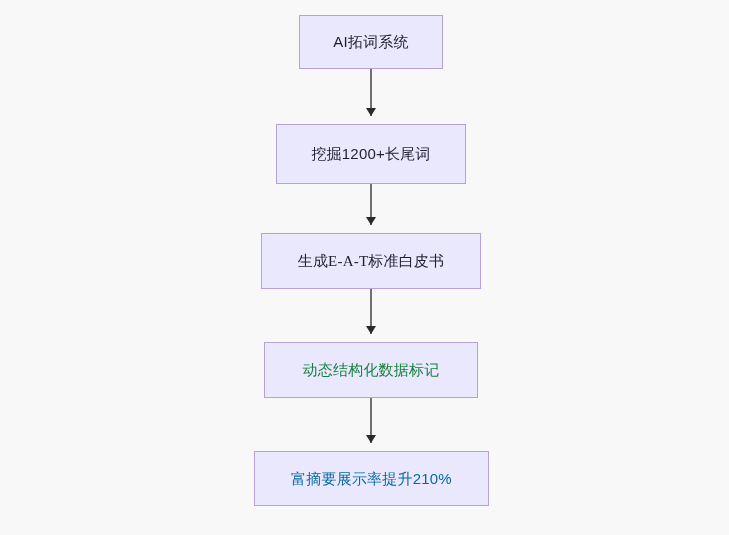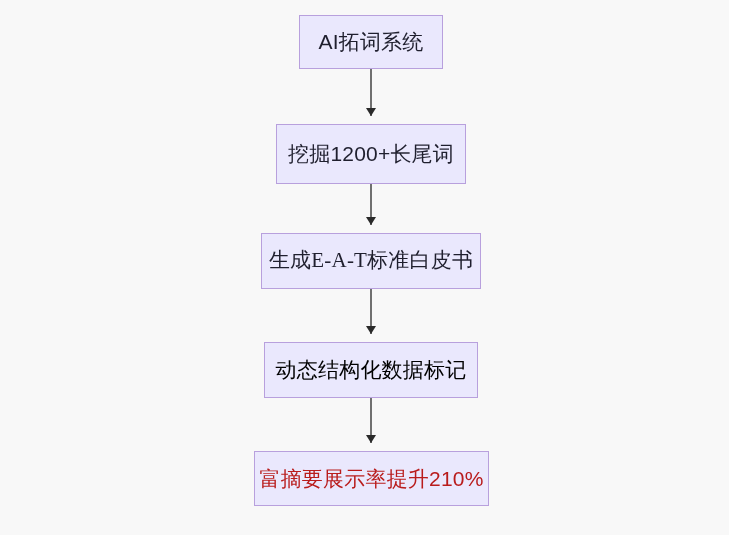--- a/index.html
+++ b/index.html
@@ -22,21 +22,21 @@
   .node {
     position: absolute;
     box-sizing: border-box;
     background: #eae8fd;
     border: 1.5px solid #b8a0dd;
     border-radius: 0;
     display: flex;
     align-items: center;
     justify-content: center;
     color: #1f1f2e;
-    font-size: 21px;
+    font-size: 15px;
     line-height: 1.2;
     letter-spacing: 0.2px;
     white-space: nowrap;
   }
   .node-label {
     display: block;
     text-align: center;
   }
   .edge {
     position: absolute;
@@ -82,19 +82,19 @@
     </div>
     <div class="node" style="left: 299px; top: 15px; width: 144px; height: 54px; background: rgb(234, 232, 253); border-color: rgb(184, 160, 221); color: rgb(31, 31, 46);">
       <span class="node-label">AI拓词系统</span>
     </div>
     <div class="node" style="left: 276px; top: 124px; width: 190px; height: 60px; background: rgb(234, 232, 253); border-color: rgb(184, 160, 221); color: rgb(31, 31, 46);">
       <span class="node-label">挖掘1200+长尾词</span>
     </div>
     <div class="node" style="left: 261px; top: 233px; width: 220px; height: 56px; background: rgb(234, 232, 253); border-color: rgb(184, 160, 221); color: rgb(31, 31, 46); font-family: Liberation Serif, serif;">
       <span class="node-label">生成E-A-T标准白皮书</span>
     </div>
-    <div class="node" style="left: 264px; top: 342px; width: 214px; height: 56px; background: rgb(234, 232, 253); border-color: rgb(184, 160, 221); color: #000000;">
+    <div class="node" style="left: 264px; top: 342px; width: 214px; height: 56px; background: rgb(234, 232, 253); border-color: rgb(184, 160, 221); color: #15803d;">
       <span class="node-label">动态结构化数据标记</span>
     </div>
-    <div class="node" style="left: 254px; top: 451px; width: 235px; height: 55px; background: rgb(234, 232, 253); border-color: rgb(184, 160, 221); color: #b91c1c;">
+    <div class="node" style="left: 254px; top: 451px; width: 235px; height: 55px; background: rgb(234, 232, 253); border-color: rgb(184, 160, 221); color: #0369a1;">
       <span class="node-label">富摘要展示率提升210%</span>
     </div>
   </div>
 
 </body></html>

